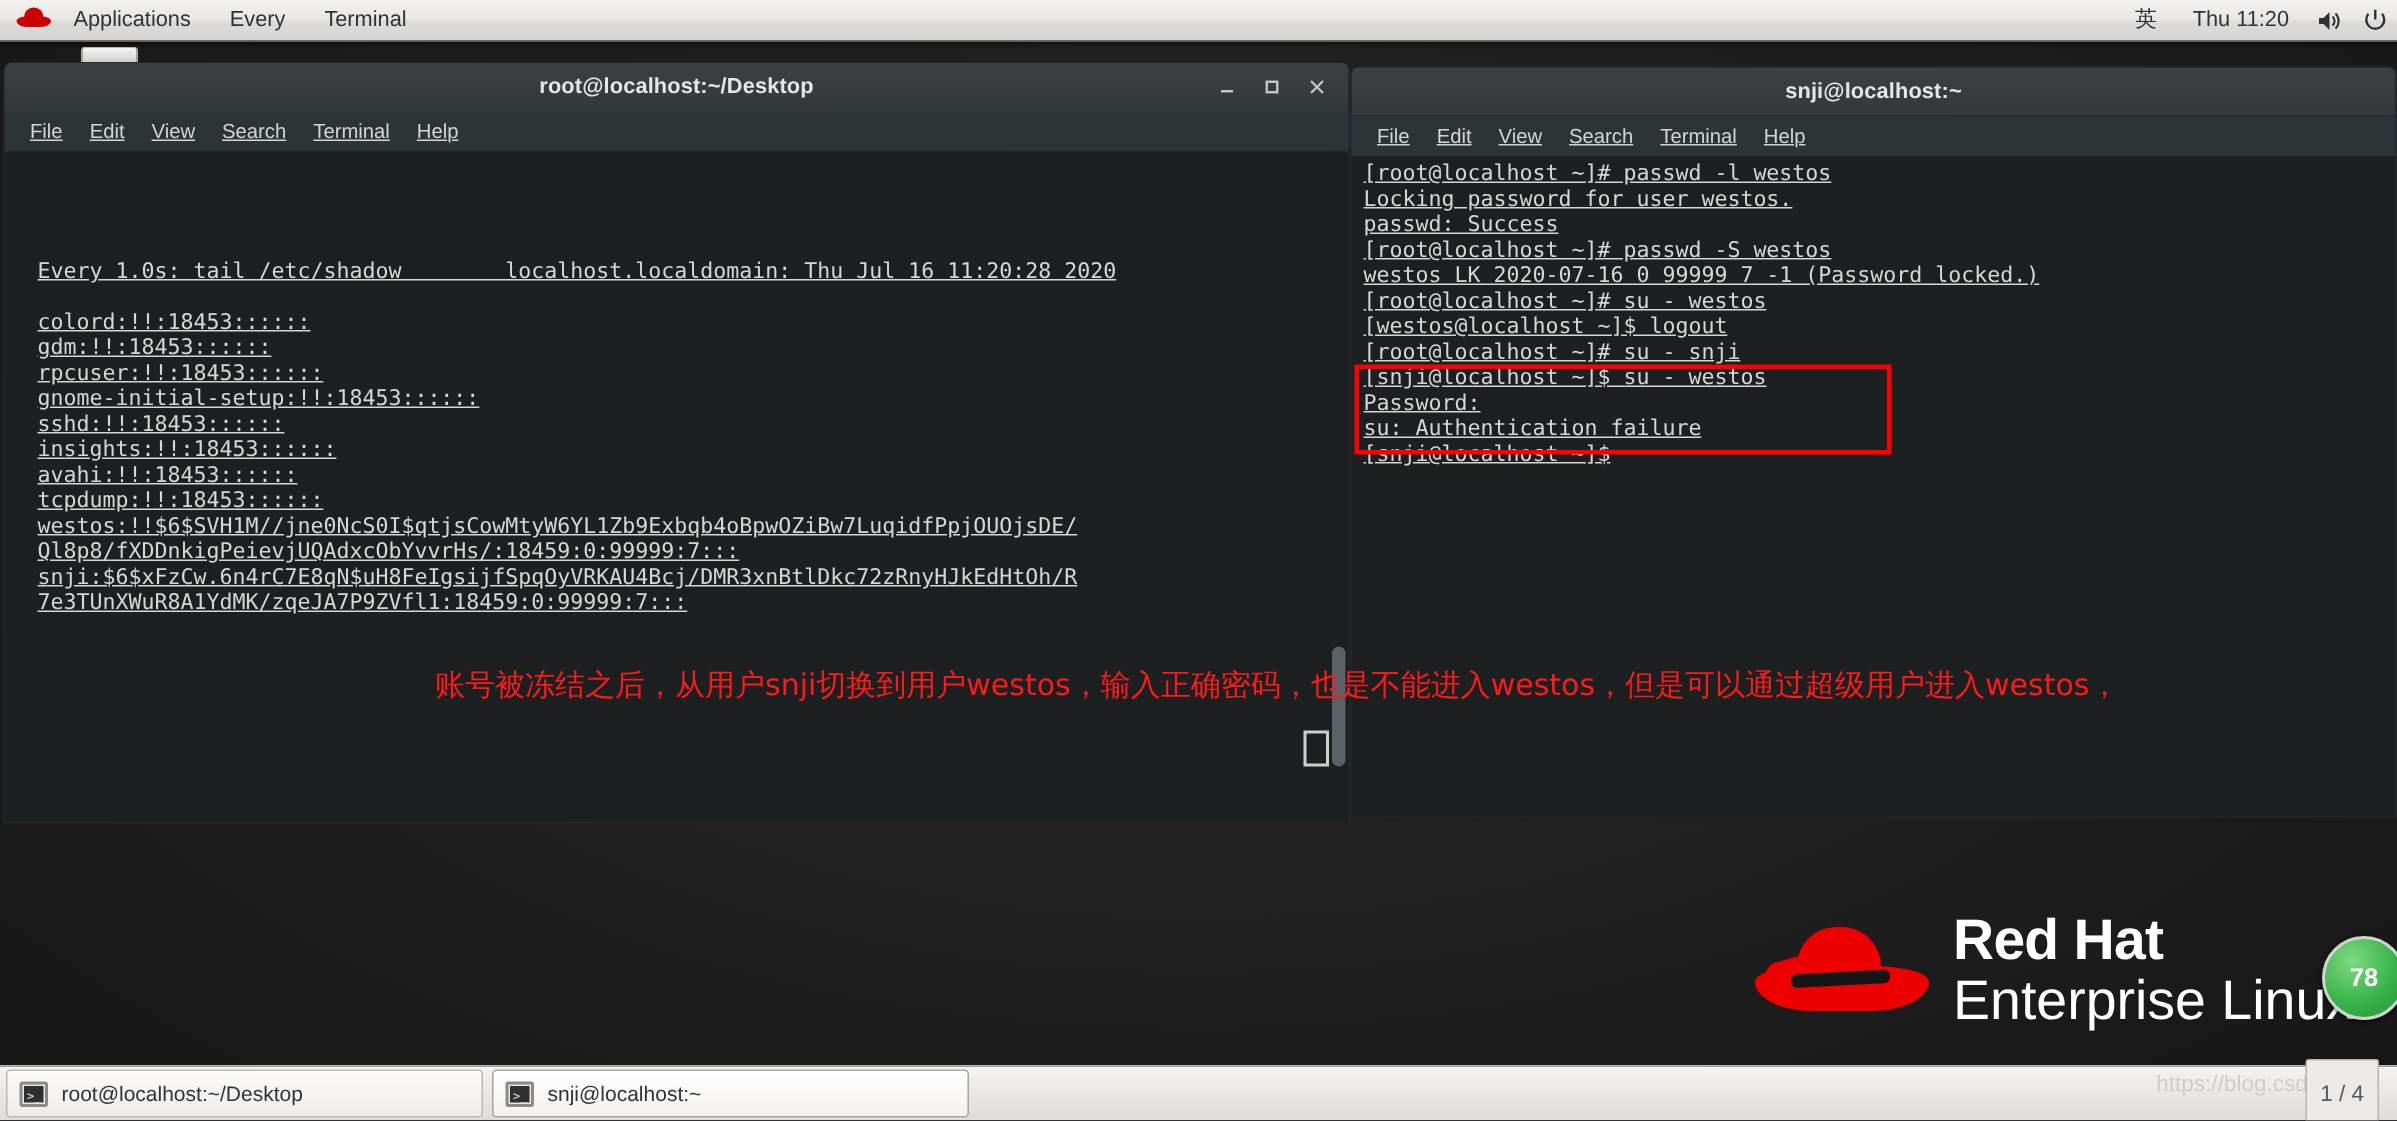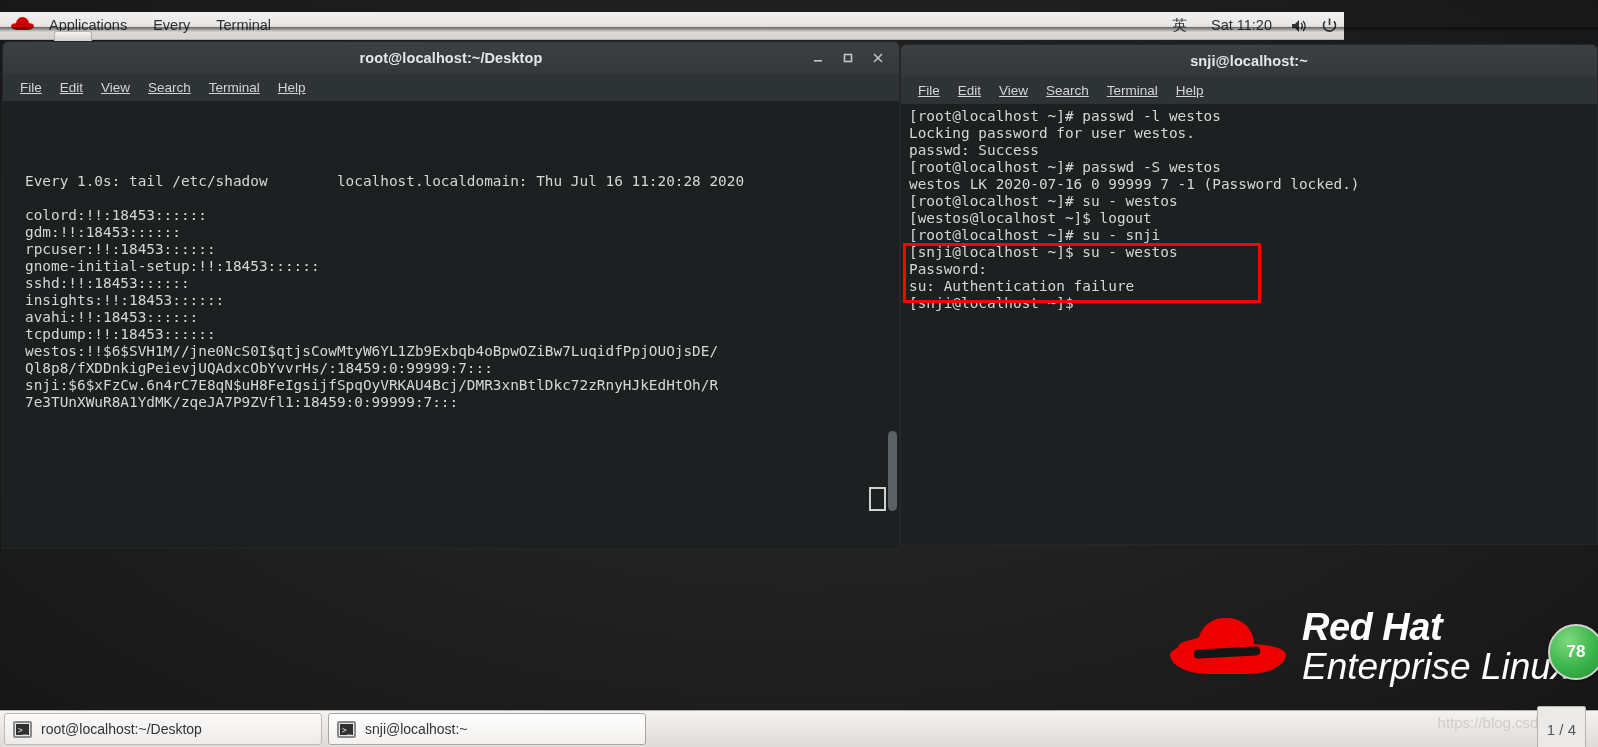--- a/index.html
+++ b/index.html
@@ -12,21 +12,21 @@
   }
   #screen {
     position: relative;
     width: 1598px; height: 747px;
     background: radial-gradient(ellipse at 50% 45%, #2a2a2a 0%, #1f1f1f 55%, #161616 100%);
     overflow: hidden;
   }
 
   
   #topbar {
-    position: absolute; left:0; top:12px; width:1344px; height:27px;
+    position: absolute; left:0; top:0; width:1598px; height:27px;
     background: linear-gradient(to bottom, #f2f1f0 0%, #e8e7e6 48%, #dedcda 52%, #d6d4d2 100%);
     border-bottom: 1px solid #b6b2ae;
     display: flex; align-items: center;
     font-size: 14.5px; color: #2e3436;
   }
   .tb-item {
     padding: 0 13px; height: 27px; line-height: 27px;
     white-space: nowrap; cursor: default;
   }
   #redhat-mini { width: 26px; height: 27px; position: relative; margin-left: 10px; }
@@ -85,21 +85,21 @@
     border-bottom: 1px solid #23272a;
     font-family: "DejaVu Sans Mono", "Liberation Mono", monospace;
     font-size: 14.4px;
     line-height: 17px;
     color: #d6d6d6;
     padding: 4px 0 0 8px;
     position: relative;
     overflow: hidden;
     white-space: pre;
   }
-  .term-line { height: 17px; white-space: pre; }
+  .term-line { height: 17px; white-space: pre; text-decoration: underline; }
 
   
   #win-left { left: 2px; top: 41px; width: 898px; }
   #win-left .term-body { height: 443px; padding-left: 22px; }
 
   
   #win-right { left: 900px; top: 44px; width: 698px; }
   #win-right .term-titlebar { border-radius: 6px 6px 0 0; }
   #win-right .term-body { height: 436px; }
 
@@ -153,21 +153,21 @@
   #rh-hat .hat-band {
     position:absolute; left:24px; top:38px; width:66px; height:9px;
     background:#151515; border-radius: 4px;
     transform: rotate(-3deg);
   }
   #rh-hat .hat-tip {
     position:absolute; left:6px; top:30px; width:30px; height:16px;
     background:#ee0000; border-radius: 16px 3px 12px 10px;
     transform: rotate(-16deg);
   }
-  #rh-text { line-height: 1.0; font-style: italic; }
+  #rh-text { line-height: 1.0; }
   #rh-text .rh-line1 {
     font-size: 38px; font-weight: bold; color: #ffffff; letter-spacing: -0.5px;
   }
   #rh-text .rh-line2 {
     font-size: 37px; color: #ffffff; letter-spacing: 0px; margin-top: 2px;
   }
 
   
   #green-badge {
     position: absolute; left: 1548px; top: 624px;
@@ -250,21 +250,21 @@
     <div id="redhat-mini">
       <div class="brim"></div>
         <div class="crown"></div>
     </div>
     <div class="tb-item">Applications</div>
     <div class="tb-item">Every</div>
     <div class="tb-item">Terminal</div>
 
     <div class="tb-right">
       <div class="tb-item">英</div>
-      <div class="tb-item">Sat 11:20</div>
+      <div class="tb-item">Thu 11:20</div>
       <div id="vol-icon">
         <svg width="18" height="16" viewBox="0 0 18 16">
           <path d="M2 6 h3 L9 2 v12 L5 10 H2 z" fill="#2e3436"></path>
           <path d="M11 5 a4 4 0 0 1 0 6" stroke="#2e3436" stroke-width="1.4" fill="none"></path>
           <path d="M13 3 a7 7 0 0 1 0 10" stroke="#2e3436" stroke-width="1.4" fill="none"></path>
         </svg>
       </div>
       <div id="power-icon">
         <svg width="17" height="17" viewBox="0 0 17 17">
           <path d="M4 4.2 a6 6 0 1 0 9 0" stroke="#2e3436" stroke-width="1.6" fill="none"></path>
@@ -324,20 +324,21 @@
       <div class="menu-item">View</div>
       <div class="menu-item">Search</div>
       <div class="menu-item">Terminal</div>
       <div class="menu-item">Help</div>
     </div>
     <div class="term-body" id="right-body"><div class="term-line">[root@localhost ~]# passwd -l westos</div><div class="term-line">Locking password for user westos.</div><div class="term-line">passwd: Success</div><div class="term-line">[root@localhost ~]# passwd -S westos</div><div class="term-line">westos LK 2020-07-16 0 99999 7 -1 (Password locked.)</div><div class="term-line">[root@localhost ~]# su - westos</div><div class="term-line">[westos@localhost ~]$ logout</div><div class="term-line">[root@localhost ~]# su - snji</div><div class="term-line">[snji@localhost ~]$ su - westos</div><div class="term-line">Password:</div><div class="term-line">su: Authentication failure</div><div class="term-line">[snji@localhost ~]$</div></div>
   </div>
 
   <div id="red-box"></div>
 
+  <div id="annotation">账号被冻结之后，从用户snji切换到用户westos，输入正确密码，也是不能进入westos，但是可以通过超级用户进入westos，</div>
 
   <div id="rhel-logo">
     <div id="rh-hat">
       <div class="hat-tip"></div>
       <div class="hat-crown"></div>
       <div class="hat-brim"></div>
       <div class="hat-band"></div>
     </div>
     <div id="rh-text">
       <div class="rh-line1">Red Hat</div>

